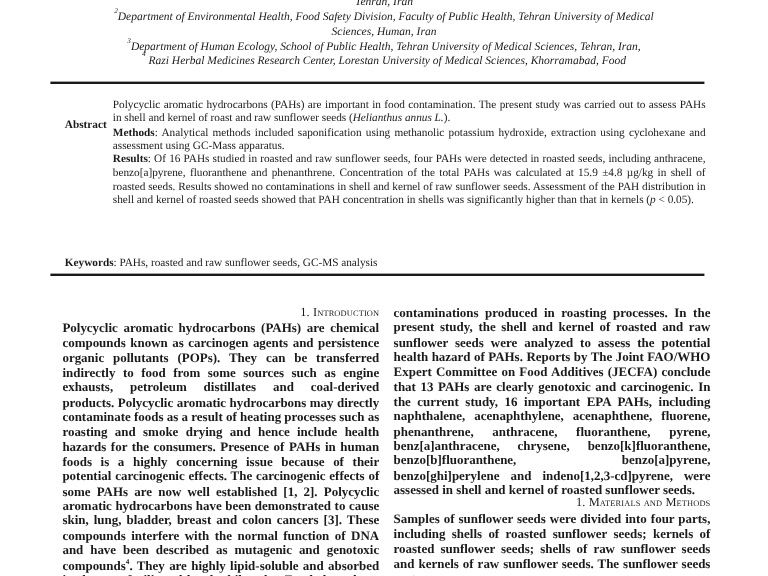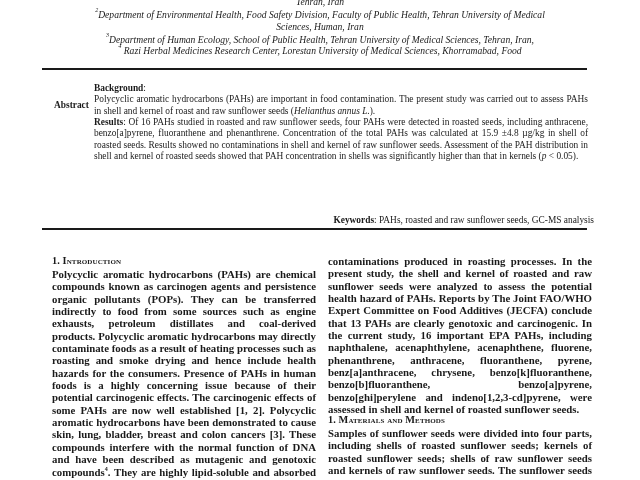--- a/index.html
+++ b/index.html
@@ -14,30 +14,30 @@
   }
   .affil sup { font-size: 6px; vertical-align: top; line-height: 0; position: relative; top: 1px; }
   .rule { position: absolute; left: 42px; width: 545px; background: #1a1a1a; }
   .abs-label { position: absolute; left: 54px; top: 72px; font-weight: bold; font-size: 9.4px; margin-top: 28px; }
   .abs-block {
     position: absolute; left: 94px; width: 494px; top: 83px;
     font-size: 9.4px; line-height: 11.35px; text-align: justify;
   }
   .abs-block p { margin: 0; }
   .abs-block b { font-weight: bold; }
-  .kw { position: absolute; left: 54px; top: 215px; font-size: 9.4px; line-height: 11px; width: 540px; text-align: right; }
+  .kw { position: absolute; left: 54px; top: 215px; font-size: 9.4px; line-height: 11px; width: 540px; }
   .col {
     position: absolute; top: 268px; width: 264px;
     font-size: 10.8px; line-height: 12.35px; text-align: justify;
   }
   .col p { margin: 0; font-weight: bold; }
   .col-left { left: 52px; }
   .col-right { left: 328px; }
   .sec-title {
-    position: absolute; font-weight: bold; font-size: 10.3px; text-align: left; width: 264px;
+    position: absolute; font-weight: normal; font-size: 10.3px; text-align: right; width: 264px;
     font-variant: small-caps; letter-spacing: 0.1px;
   }
   .subhead { font-weight: bold; font-style: italic; font-size: 10.8px; }
 </style>
 </head>
 <body>
 
 <div class="affil" style="top:-4px;">
   <span>Tehran, Iran</span>
 </div>
@@ -51,22 +51,22 @@
   <sup>3</sup><span>Department of Human Ecology, School of Public Health, Tehran University of Medical Sciences, Tehran, Iran,</span>
 </div>
 <div class="affil" style="top:45px;">
   <sup>4</sup><span> Razi Herbal Medicines Research Center, Lorestan University of Medical Sciences, Khorramabad, Food</span>
 </div>
 
 <div class="rule" style="top:68px; height:2px;"></div>
 
 <div class="abs-label">Abstract</div>
 <div class="abs-block">
-  <p><b>Background</b>:</p>
   <p><span>Polycyclic aromatic hydrocarbons (PAHs) are important in food contamination. The present study was carried out to assess PAHs in shell and kernel of roast and raw sunflower seeds (</span><i>Helianthus annus L.</i><span>).</span></p>
+  <p><b>Methods</b><span>: Analytical methods included saponification using methanolic potassium hydroxide, extraction using cyclohexane and assessment using GC-Mass apparatus.</span></p>
   <p><b>Results</b><span>: Of 16 PAHs studied in roasted and raw sunflower seeds, four PAHs were detected in roasted seeds, including anthracene, benzo[a]pyrene, fluoranthene and phenanthrene. Concentration of the total PAHs was calculated at 15.9 ±4.8 µg/kg in shell of roasted seeds. Results showed no contaminations in shell and kernel of raw sunflower seeds. Assessment of the PAH distribution in shell and kernel of roasted seeds showed that PAH concentration in shells was significantly higher than that in kernels (</span><i>p</i><span> &lt; 0.05).</span></p>
 </div>
 <div class="kw">
   <b>Keywords</b><span>: PAHs, roasted and raw sunflower seeds, GC-MS analysis</span>
 </div>
 
 <div class="rule" style="top:228px; height:2px;"></div>
 
 <div class="sec-title" style="left:52px; top:255px;">1. Introduction</div>
 <div class="col col-left">

